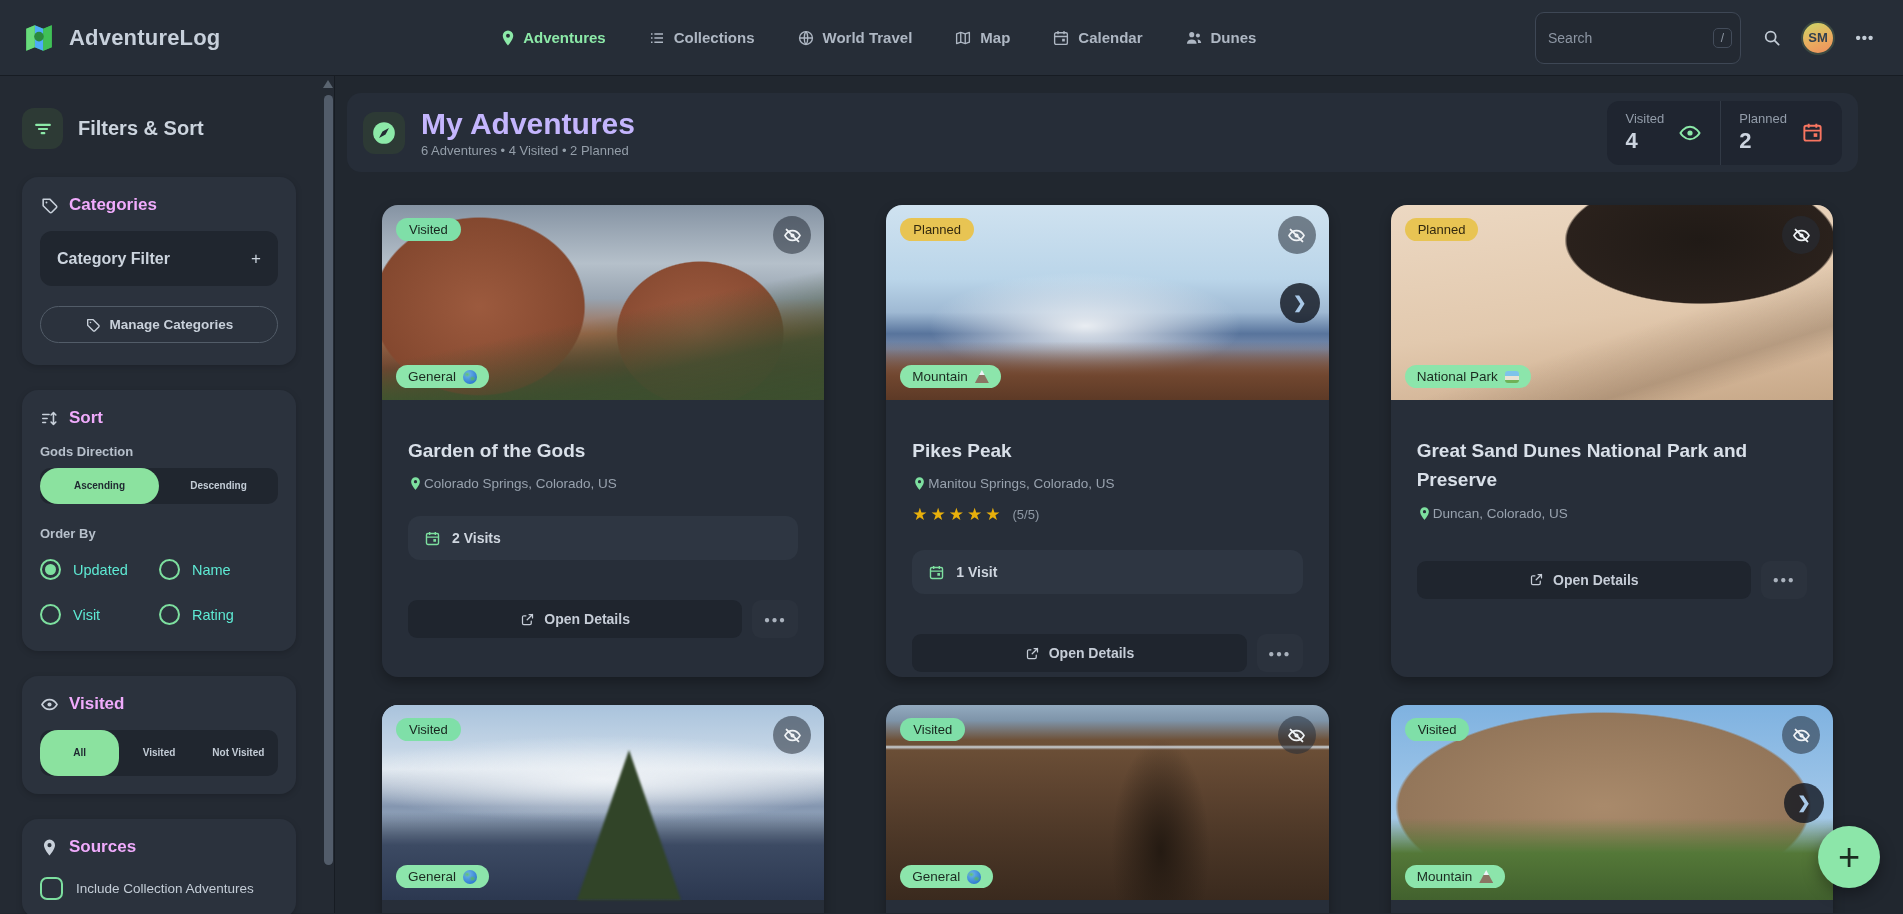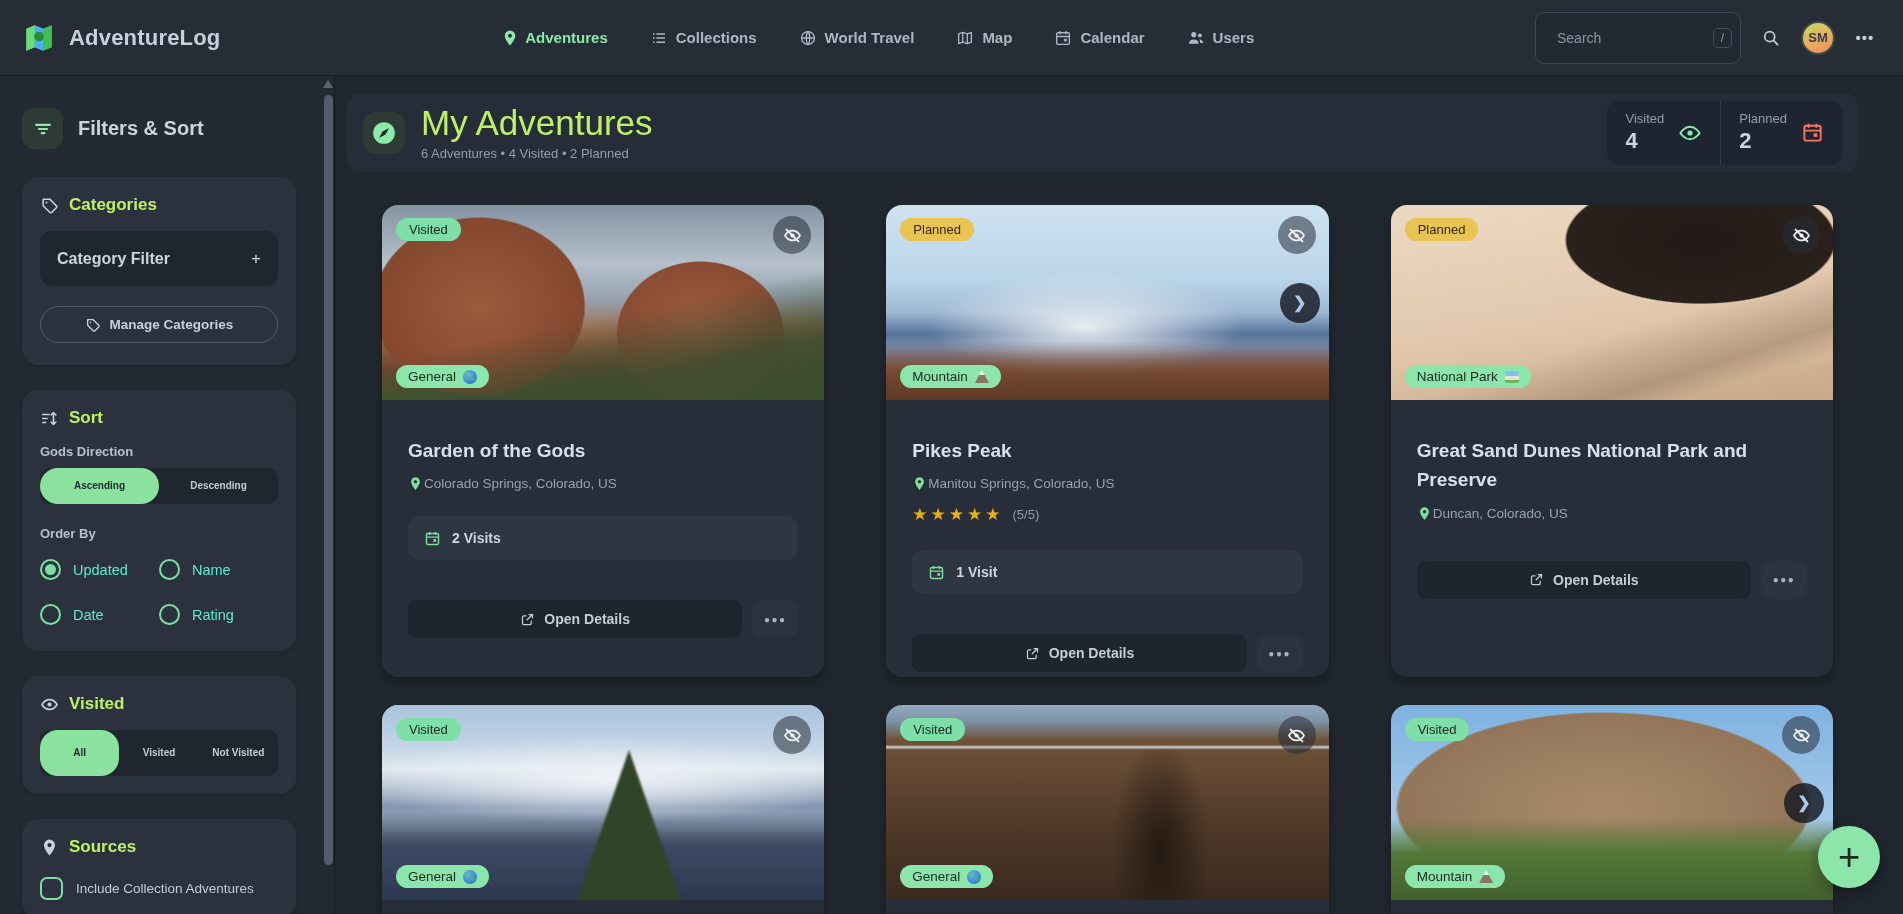--- a/index.html
+++ b/index.html
@@ -13,21 +13,21 @@
   .brand { display:flex; align-items:center; gap:13px; }
   .brand-logo { width:34px; height:34px; }
   .brand-name { font-size:22px; font-weight:700; color:#c7d0db; letter-spacing:.2px; }
   .nav-links { display:flex; align-items:center; gap:42px; margin-left:auto; }
   .nav-item { display:flex; align-items:center; gap:8px; color:#aeb7c3; font-size:15px;
     font-weight:700; cursor:pointer; text-decoration:none; }
   .nav-item svg { width:18px; height:18px; }
   .nav-item.active { color:#8ce9a8;gap:6px; }
   .nav-right { display:flex; align-items:center; gap:14px; margin-left:auto; }
   .search-box { width:206px; height:52px; border:1px solid #3e4755; border-radius:9px;
-    background:#232932; display:flex; align-items:center; padding:0 8px 0 21px; }
+    background:#232932; display:flex; align-items:center; padding:0 8px 0 12px; }
   .search-box input { flex:1; min-width:0; background:transparent; border:none; outline:none;
     color:#cdd5e0; font-size:14px; font-family:inherit; }
   .search-box input::placeholder { color:#8d96a3; }
   .kbd { border:1px solid #434c5a; color:#8d96a3; border-radius:5px; font-size:12px;
     padding:2px 7px; }
   .icon-btn { background:none; border:none; color:#c3ccd6; cursor:pointer;
     display:flex; align-items:center; justify-content:center; width:32px; height:32px; }
   .avatar { width:34px; height:34px; border-radius:50%; border:2px solid #3c4a42;
     background:linear-gradient(160deg,#ccd767 0%,#e9ad5f 55%,#ef8f5d 100%);
     color:#31404f; font-size:13px; font-weight:700; display:flex; align-items:center;
@@ -39,21 +39,21 @@
 
   
   .sidebar { width:322px; background:#242a33; padding:24px 26px 0 22px; flex-shrink:0; }
   .sb-head { display:flex; align-items:center; gap:15px; margin:8px 0 28px 0; }
   .sb-head-icon { width:41px; height:41px; border-radius:12px; background:#2d3a35;
     display:flex; align-items:center; justify-content:center; }
   .sb-title { font-size:20px; font-weight:700; color:#ccd4de; }
   .sb-card { background:#2b323d; border-radius:16px; padding:18px; margin-bottom:25px;
     box-shadow:0 2px 6px rgba(0,0,0,.18); }
   .sb-card-title { display:flex; align-items:center; gap:10px; font-size:17px;
-    font-weight:700; color:#bef264; margin-bottom:16px; }
+    font-weight:700; color:#f0abfc; margin-bottom:16px; }
   .sb-card-title svg { width:19px; height:19px; color:#c8d0da; }
   .collapse-row { background:#20262f; border-radius:12px; height:55px; display:flex;
     align-items:center; justify-content:space-between; padding:0 17px; cursor:pointer;
     font-size:16px; font-weight:700; color:#ccd4de; margin-bottom:20px; }
   .collapse-plus { font-size:17px; font-weight:400; color:#ccd4de; }
   .outline-btn { width:100%; height:37px; border-radius:19px; border:1px solid #525c68;
     background:transparent; color:#c8d0da; font-size:13.5px; font-weight:700;
     display:flex; align-items:center; justify-content:center; gap:9px; cursor:pointer;
     font-family:inherit; margin-bottom:4px; }
   .outline-btn svg { width:16px; height:16px; }
@@ -83,21 +83,21 @@
     border-bottom:8px solid #5a6470; }
   .gutter .thumb { position:absolute; top:19px; left:2px; width:9px; height:770px;
     border-radius:5px; background:#525c6a; cursor:pointer; }
 
   
   .main { flex:1; background:#21272f; padding:17px 45px 0 12px; overflow:hidden; }
   .page-head { background:#262d38; border-radius:14px; height:79px; display:flex;
     align-items:center; padding:0 16px 0 16px; }
   .page-head-icon { width:42px; height:42px; border-radius:12px; background:#2d3a35;
     display:flex; align-items:center; justify-content:center; margin-right:16px; }
-  .page-title { font-size:35px; font-weight:400; color:#bef264; line-height:1.1; }
+  .page-title { font-size:30px; font-weight:700; color:#c4b5fd; line-height:1.1; }
   .page-subtitle { font-size:13px; color:#949ea9; margin-top:3px; }
   .stats { margin-left:auto; background:#1f2530; border-radius:12px; display:flex;
     align-items:stretch; height:64px; }
   .stat-cell { display:flex; align-items:center; gap:14px; padding:0 18px; }
   .stat-cell + .stat-cell { border-left:1px solid #323a46; }
   .stat-label { font-size:13px; color:#939daa; }
   .stat-value { font-size:22px; font-weight:700; color:#ccd4df; margin-top:2px; }
   .stat-icon-eye { color:#8ce9a8; } .stat-icon-cal { color:#f87560; }
 
   
@@ -240,21 +240,21 @@
         </svg>
       <span>Calendar</span>
     </a>
     <a class="nav-item">
       <svg viewBox="0 0 24 24" fill="currentColor">
           <circle cx="9" cy="7.5" r="3.4"></circle>
           <path d="M2.5 19.5c0-3.6 2.9-5.6 6.5-5.6s6.5 2 6.5 5.6z"></path>
           <circle cx="17.2" cy="8.6" r="2.7"></circle>
           <path d="M16.6 13.9c2.9.2 5 2 5 4.9h-4.2c0-2-0.3-3.7-0.8-4.9z"></path>
         </svg>
-      <span>Users</span>
+      <span>Dunes</span>
     </a>
   </nav>
 
   <div class="nav-right">
     <div class="search-box">
       <input placeholder="Search" style="">
       <span class="kbd">/</span>
     </div>
     <button class="icon-btn">
       <svg width="19" height="19" viewBox="0 0 24 24" fill="none" stroke="currentColor" stroke-width="2.2" stroke-linecap="round">
@@ -321,21 +321,21 @@
         <label class="radio checked">
           <span class="radio-circle"></span>
           <span>Updated</span>
         </label>
         <label class="radio">
           <span class="radio-circle"></span>
           <span>Name</span>
         </label>
         <label class="radio">
           <span class="radio-circle"></span>
-          <span>Date</span>
+          <span>Visit</span>
         </label>
         <label class="radio">
           <span class="radio-circle"></span>
           <span>Rating</span>
         </label>
       </div>
     </section>
 
     <section class="sb-card">
       <div class="sb-card-title">

